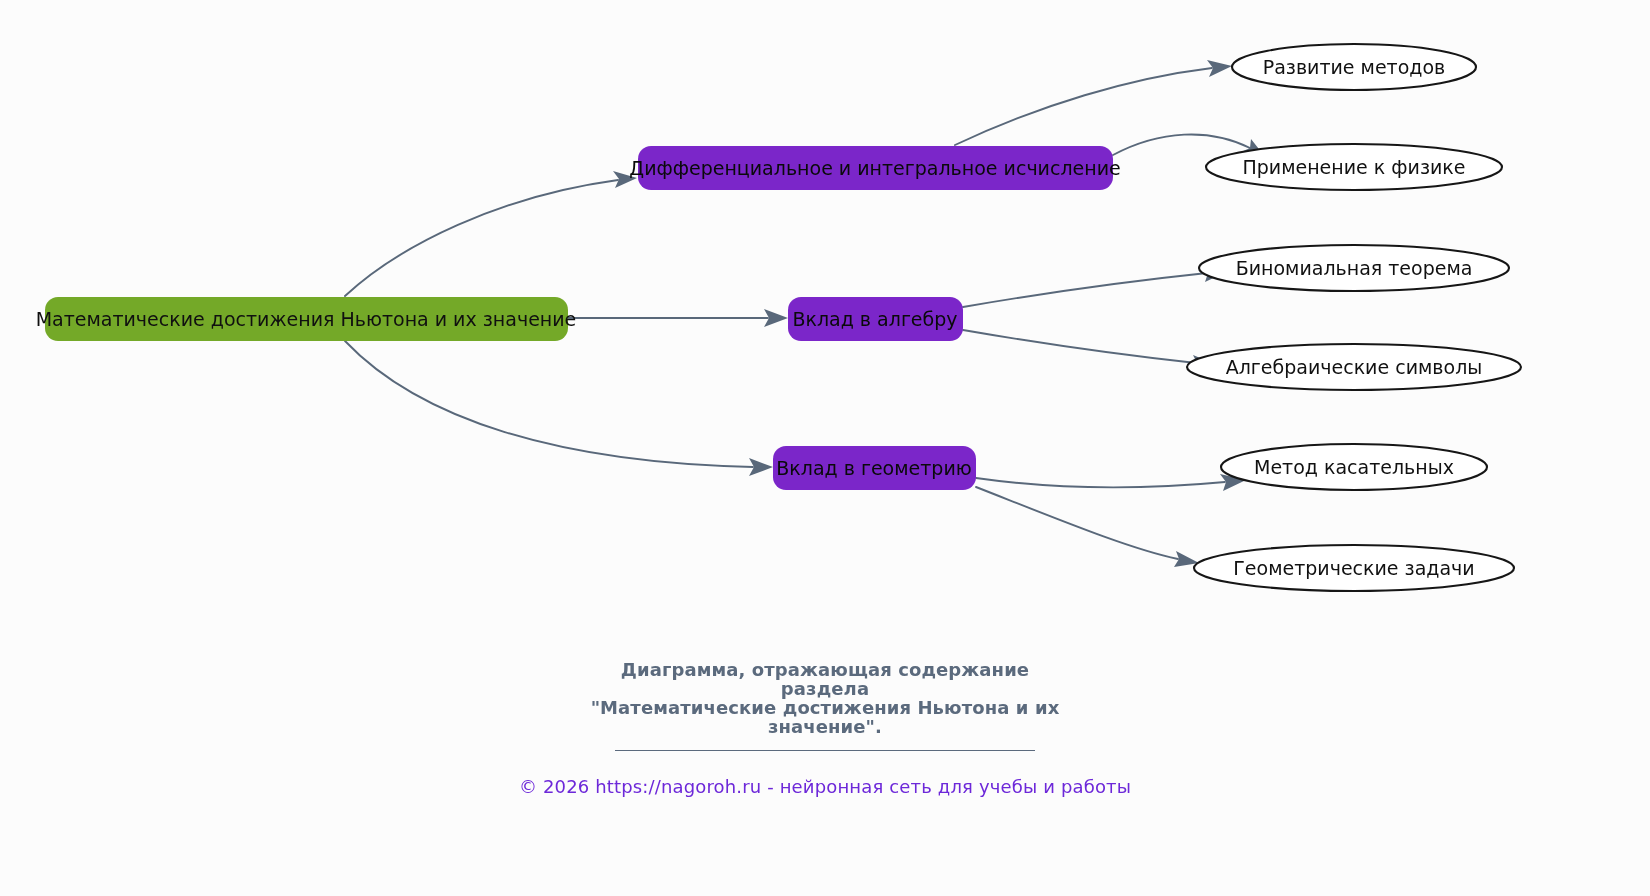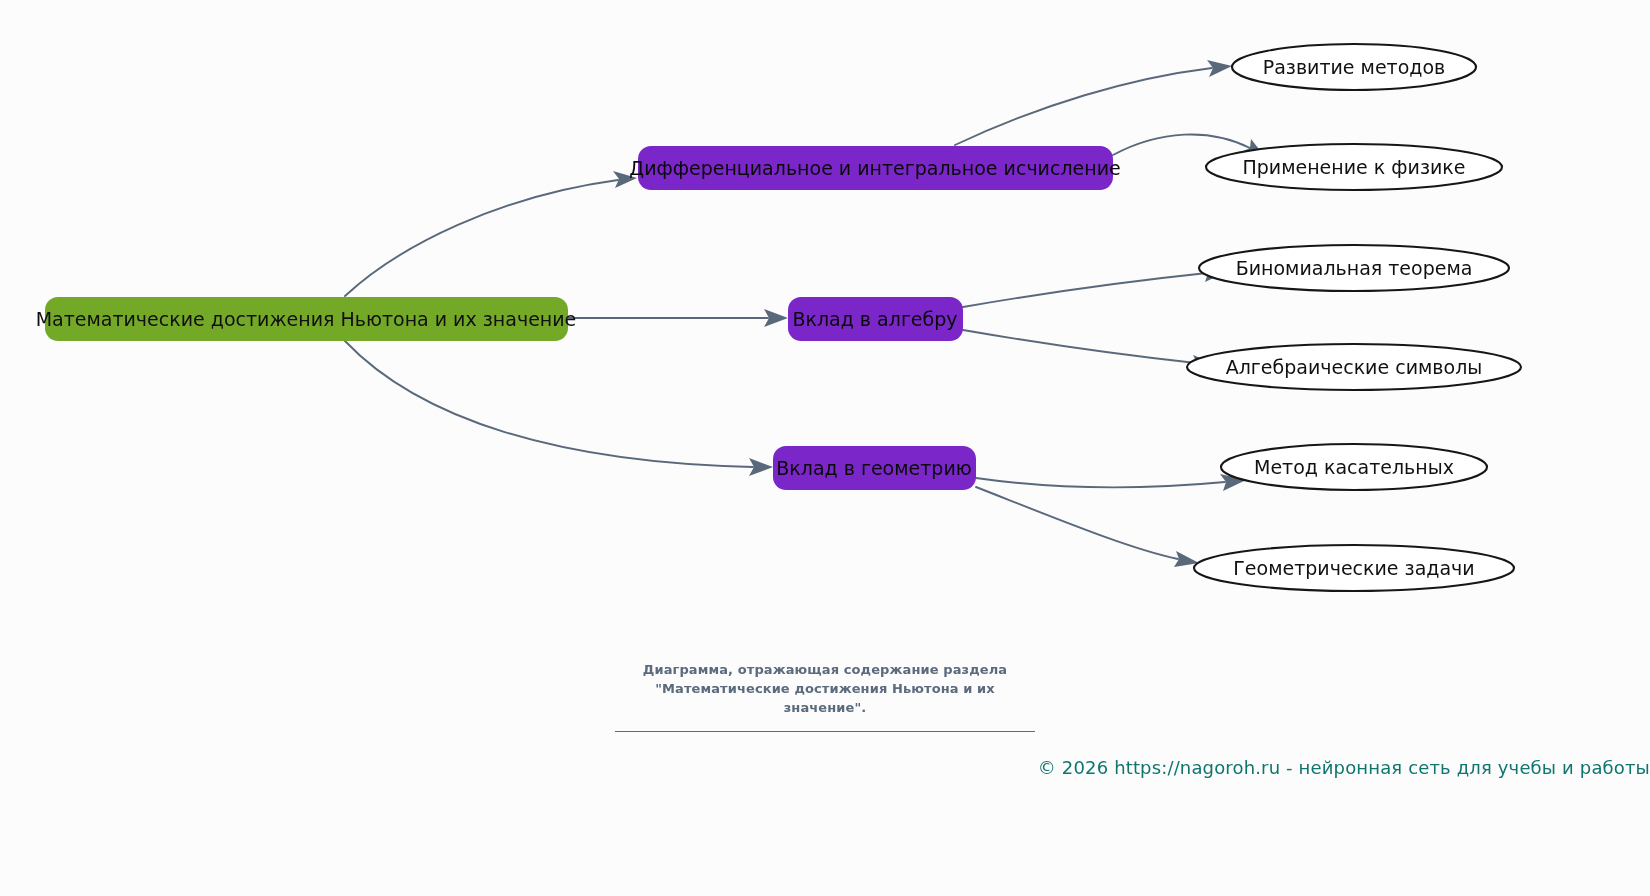--- a/index.html
+++ b/index.html
@@ -70,45 +70,44 @@
   }
   #footer {
     position: absolute;
     left: 0;
     top: 660px;
     width: 1650px;
     text-align: center;
   }
   .caption {
     font-family: "DejaVu Sans", "Liberation Sans", sans-serif;
-    font-size: 13px;
+    font-size: 18px;
     font-weight: bold;
     color: #5b6a7d;
     line-height: 19px;
     letter-spacing: 0.1px;
     margin: 0 auto;
     width: 470px;
   }
   .caption-line {
     display: block;
   }
   .footer-rule {
     width: 420px;
     height: 0;
     margin: 14px auto 0 auto;
     border: 0;
     border-top: 1.4px solid #5b6a7d;
   }
   .copyright {
     font-family: "DejaVu Sans", "Liberation Sans", sans-serif;
     font-size: 18px;
-    color: #0f766e;
+    color: #6d28d9;
     margin-top: 25px;
     letter-spacing: 0.15px;
-    text-align: right;
   }
 </style>
 </head>
 <body>
 
 <div id="page">
 
   <svg id="mindmap-svg" viewBox="0 0 1650 896">
 
     <g>

